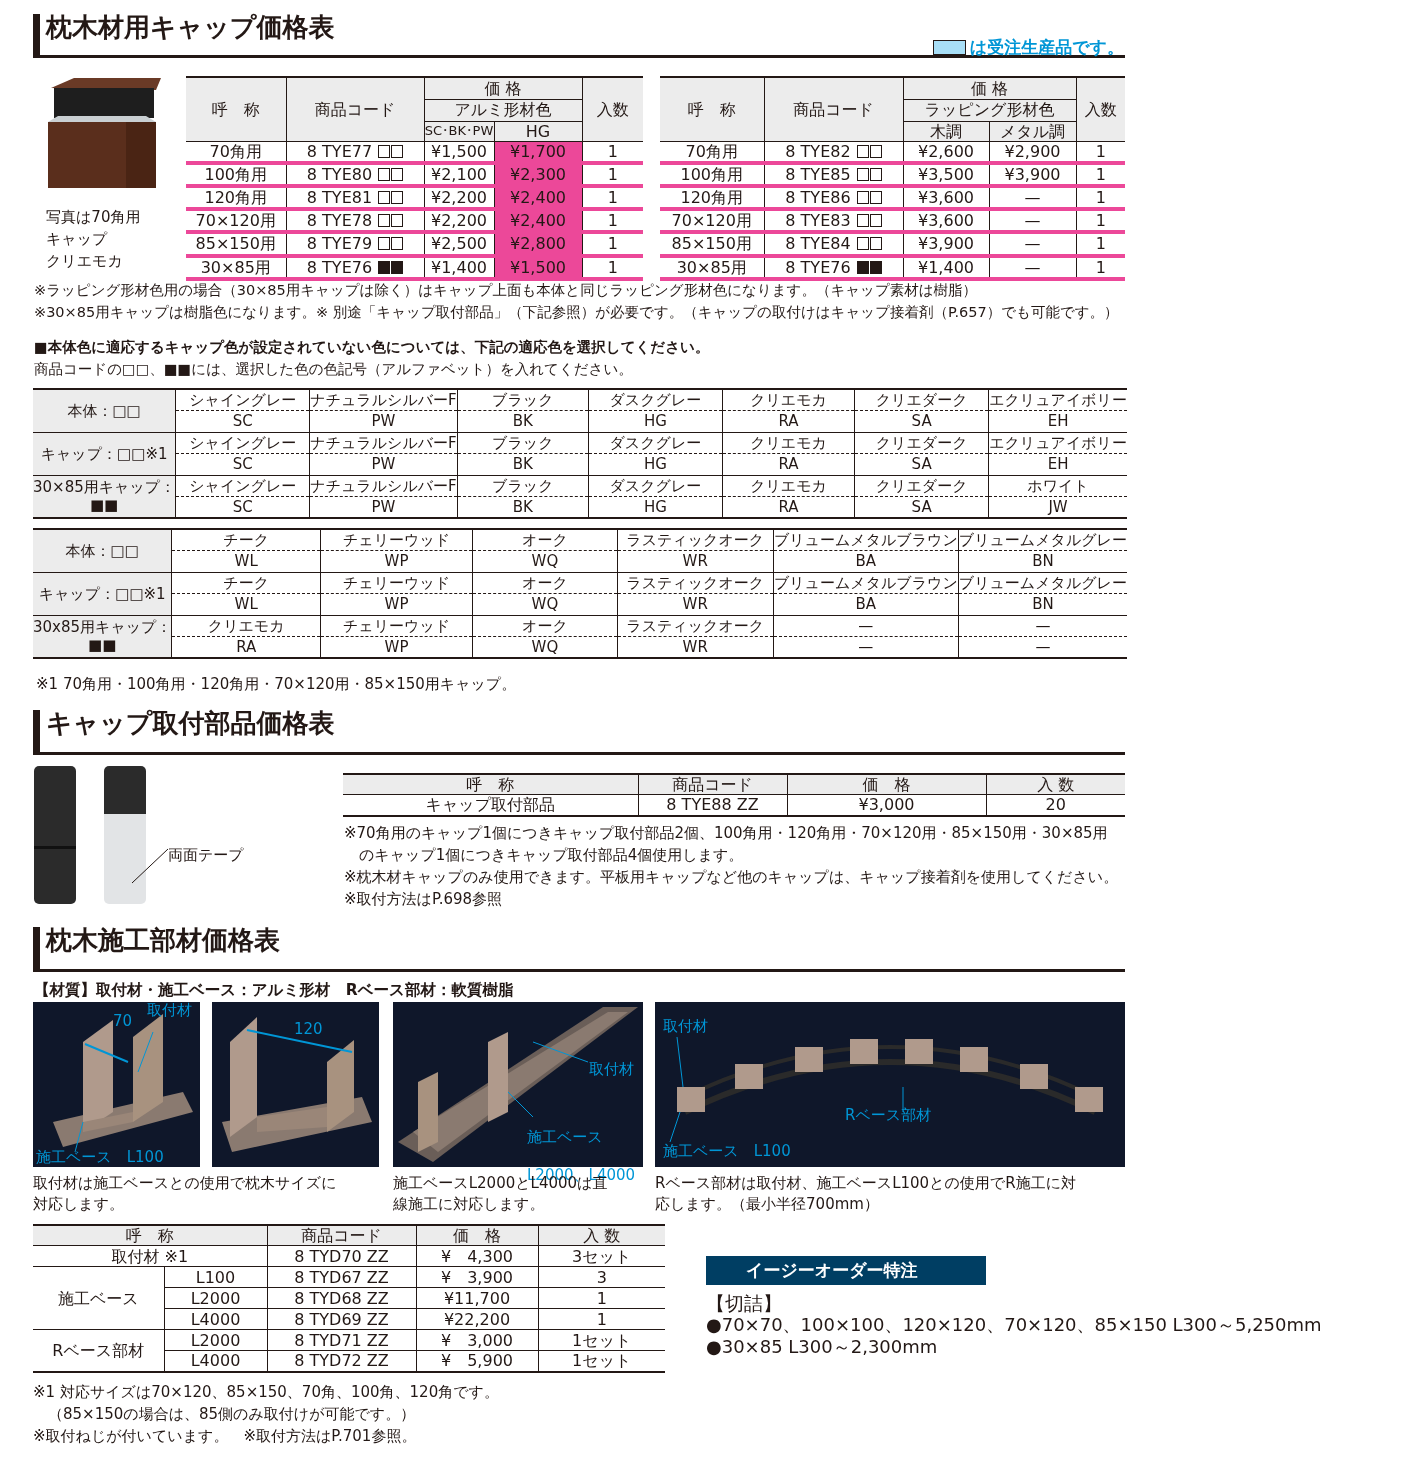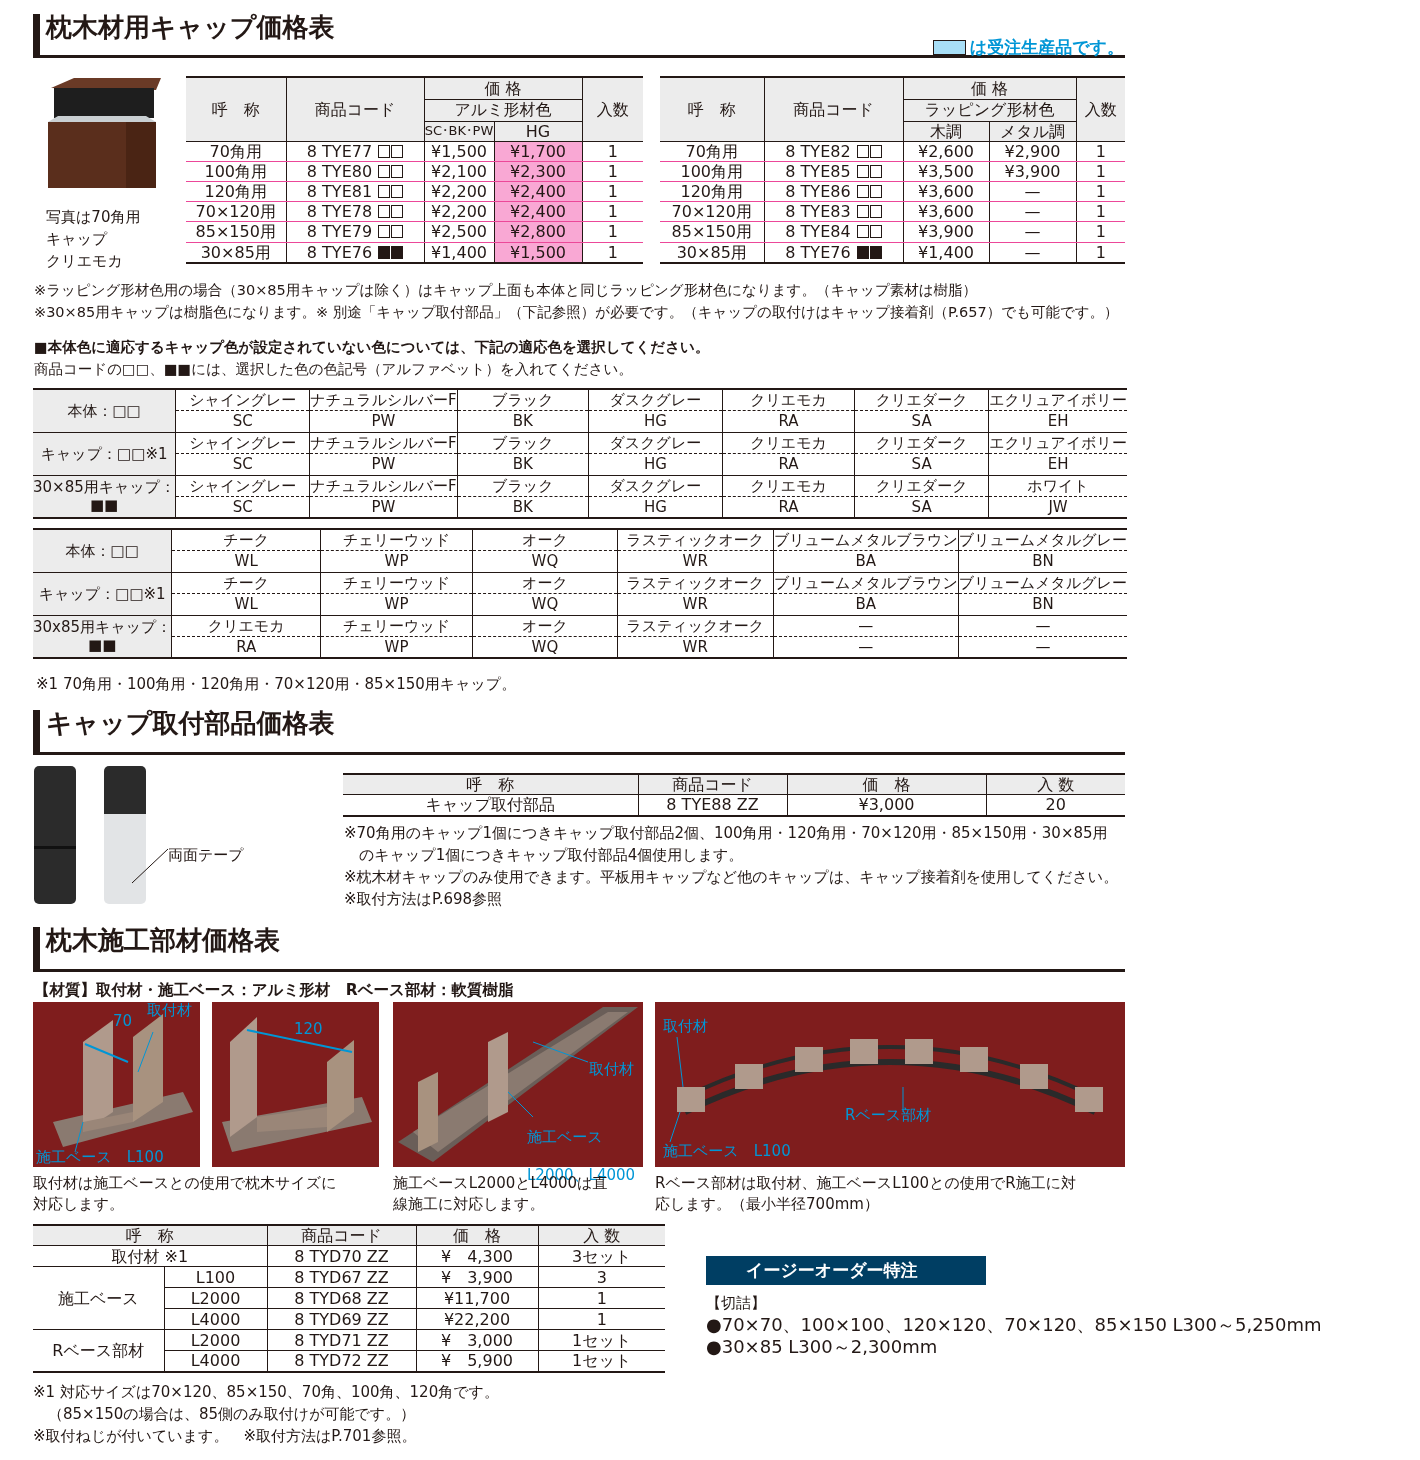--- a/index.html
+++ b/index.html
@@ -10,39 +10,39 @@
   .sec-title { position: absolute; left: 33px; width: 1092px; border-left: 7px solid #231815; border-bottom: 3px solid #231815; padding-left: 6px; font-size: 26px; font-weight: bold; line-height: 1; }
   .legend-note { position: absolute; right: 296px; top: 36px; display: flex; align-items: center; font-size: 17px; font-weight: bold; color: #0096d6; }
   .legend-swatch { width: 33px; height: 15px; background: #a8def6; border: 1px solid #231815; margin-right: 4px; }
 
   table { border-collapse: collapse; position: absolute; }
   td, th { font-weight: normal; text-align: center; white-space: nowrap; line-height: 1.2; padding: 0; }
   .t-price { border-top: 2px solid #231815; border-bottom: 2px solid #231815; font-size: 16px; }
   .t-price th { background: #ececec; font-size: 16px; border: 1px solid #231815; border-top: none; }
   .t-price th:first-child { border-left: none; }
   .t-price th:last-child { border-right: none; }
-  .t-price td { border-left: 1px solid #231815; border-right: 1px solid #231815; border-bottom: 1px solid #ec4899; height: 18px; }
+  .t-price td { border-left: 1px solid #231815; border-right: 1px solid #231815; border-bottom: 4px solid #ec4899; height: 18px; }
   .t-price td:first-child { border-left: none; }
   .t-price td:last-child { border-right: none; }
-  .t-price .hl { background: #f9a8d4; }
+  .t-price .hl { background: #ec4899; }
   .t-price .sm { font-size: 13px; }
 
   .code-sq { display: inline-block; width: 12px; height: 13px; border: 1px solid #231815; vertical-align: -1px; margin-left: 1px; }
   .code-sq.filled { background: #231815; }
 
   .note { position: absolute; font-size: 14.5px; line-height: 22px; white-space: nowrap; }
   .bold { font-weight: bold; }
 
   .t-color { border-top: 2px solid #231815; border-bottom: 2px solid #231815; font-size: 15px; }
   .t-color td { border-left: 1px solid #231815; height: 21.5px; }
   .t-color td.lab { background: #ececec; border-left: none; font-size: 15px; border-bottom: 1px solid #231815; }
   .t-color tr.name td:not(.lab) { border-bottom: 1px dashed #231815; }
   .t-color tr.code td:not(.lab) { border-bottom: 1px solid #231815; }
 
-  .photo { position: absolute; background: #7f1d1d; }
+  .photo { position: absolute; background: #0f172a; }
   .callout { position: absolute; color: #0096d6; font-size: 15px; white-space: nowrap; }
   .caption { position: absolute; font-size: 15px; line-height: 21px; }
 
   .t-small { border-top: 2px solid #231815; border-bottom: 2px solid #231815; font-size: 16px; }
   .t-small th { background: #ececec; border-left: 1px solid #231815; border-bottom: 1px solid #231815; }
   .t-small th:first-child { border-left: none; }
   .t-small td { border-left: 1px solid #231815; border-bottom: 1px solid #231815; height: 21px; }
   .t-small td.nl { border-left: none; margin-top: 41px; }
 
   .easy-badge { position: absolute; left: 706px; top: 1256px; width: 280px; height: 29px; background: #003e63; color: #fff; font-size: 17px; font-weight: bold; padding-left: 40px; line-height: 29px; }
@@ -542,16 +542,16 @@
 </tbody>
   </table>
 <div class="note" style="left:33px; top:1381px; font-size:15px;">
   <div>※1 対応サイズは70×120、85×150、70角、100角、120角です。</div>
   <div>　（85×150の場合は、85側のみ取付けが可能です。）</div>
   <div>※取付ねじが付いています。　※取付方法はP.701参照。</div>
 </div>
 
 <div class="easy-badge">イージーオーダー特注</div>
 <div class="easy-text">
-  <div style="font-size:15px;">【切詰】</div>
+  <div style="font-size:19px;">【切詰】</div>
   <div>●70×70、100×100、120×120、70×120、85×150 L300～5,250mm</div>
   <div>●30×85 L300～2,300mm</div>
 </div>
 
 </body></html>

